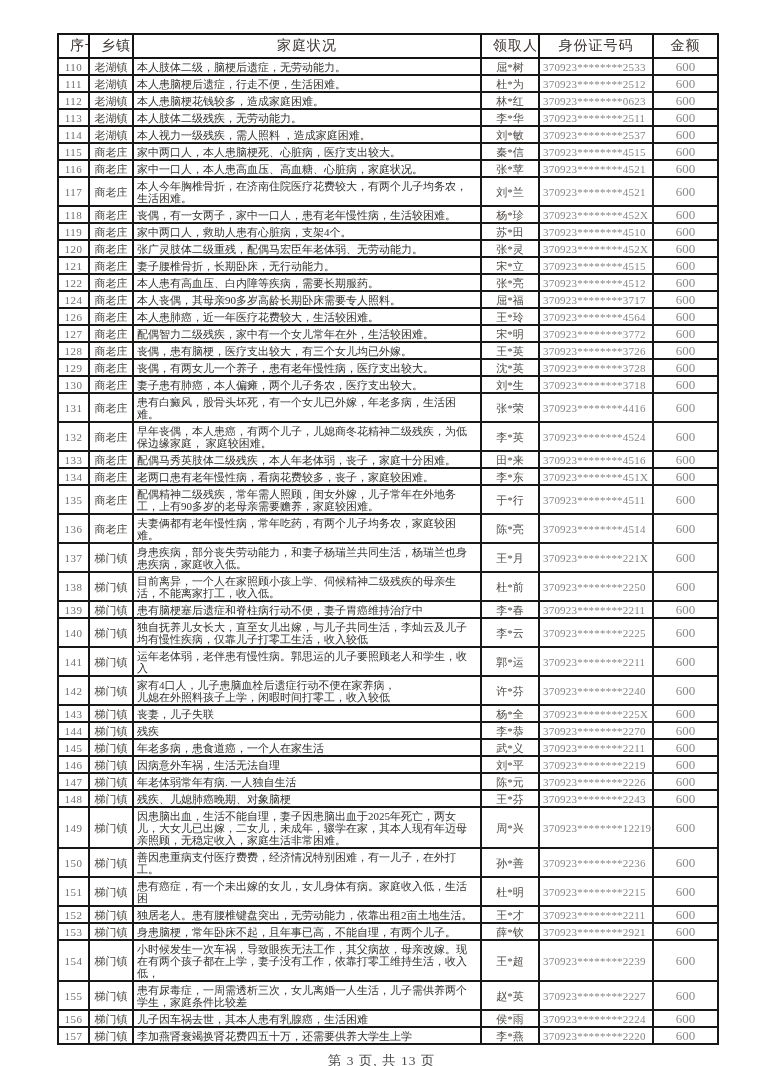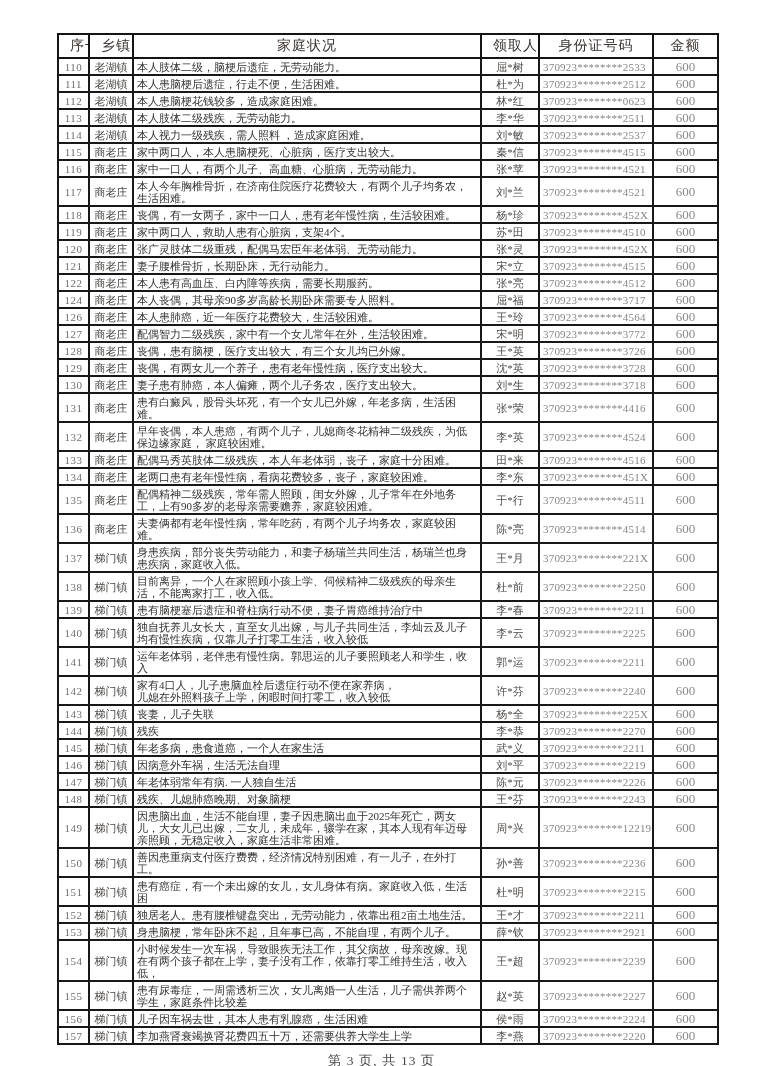--- a/index.html
+++ b/index.html
@@ -104,21 +104,21 @@
           <td class="c-no">115</td>
           <td class="c-town">商老庄</td>
           <td class="c-desc">家中两口人，本人患脑梗死、心脏病，医疗支出较大。</td>
           <td class="c-name">秦*信</td>
           <td class="c-id">370923********4515</td>
           <td class="c-amt">600</td>
         </tr>
         <tr>
           <td class="c-no">116</td>
           <td class="c-town">商老庄</td>
-          <td class="c-desc">家中一口人，有两个儿子、高血糖、心脏病，无劳动能力。</td>
+          <td class="c-desc">家中一口人，本人患高血压、高血糖、心脏病，家庭状况。</td>
           <td class="c-name">张*苹</td>
           <td class="c-id">370923********4521</td>
           <td class="c-amt">600</td>
         </tr>
         <tr>
           <td class="c-no">117</td>
           <td class="c-town">商老庄</td>
           <td class="c-desc">本人今年胸椎骨折，在济南住院医疗花费较大，有两个儿子均务农，生活困难。</td>
           <td class="c-name">刘*兰</td>
           <td class="c-id">370923********4521</td>

